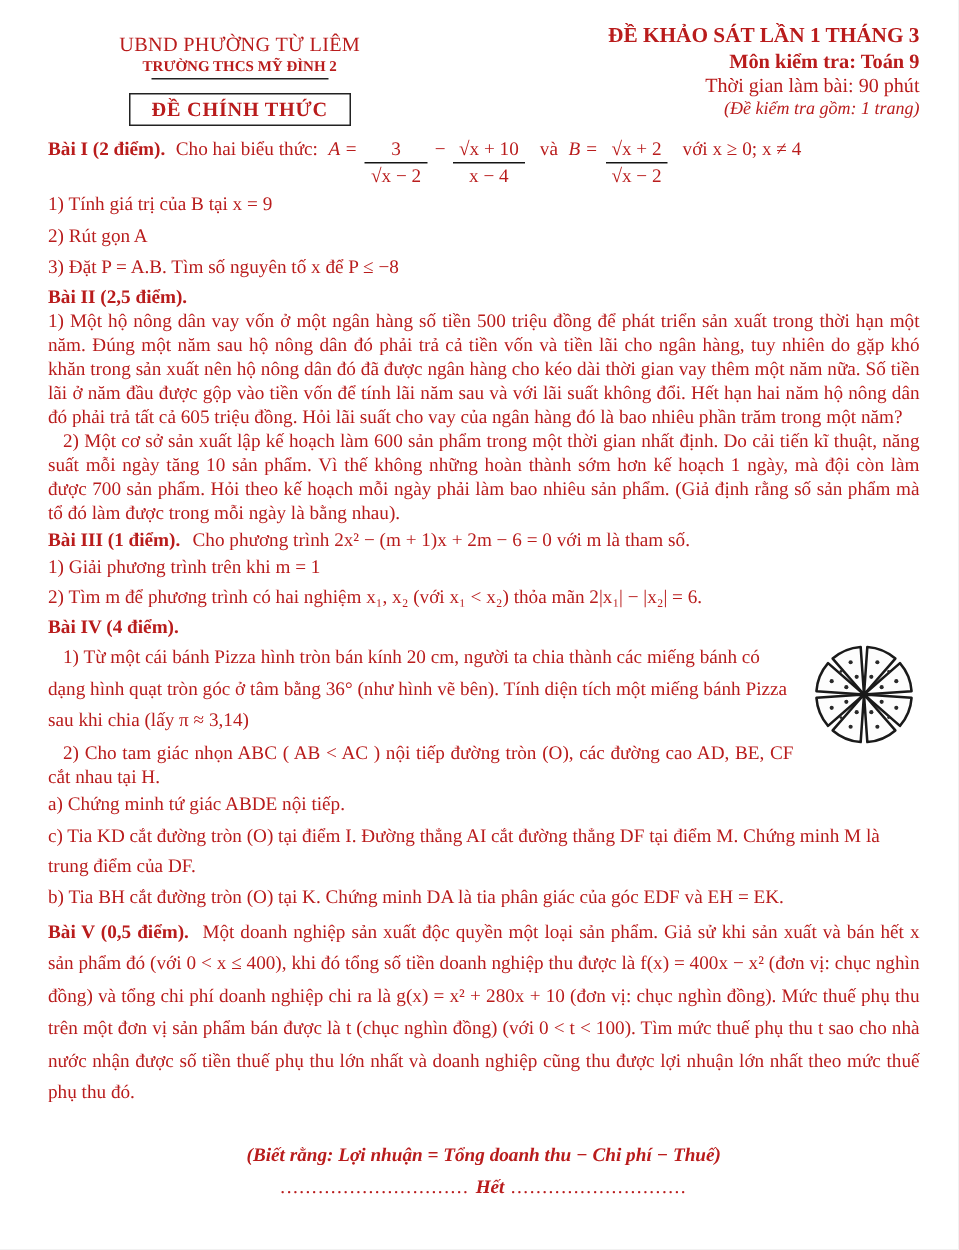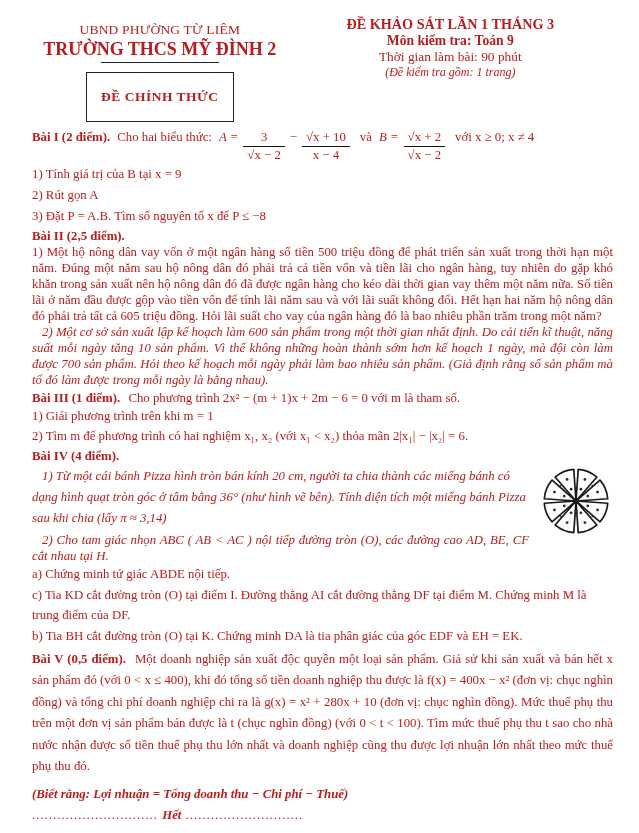--- a/index.html
+++ b/index.html
@@ -11,53 +11,53 @@
     font-family:"Liberation Serif", serif;
     color:#b91c1c;
     box-sizing:border-box;
     padding:16px 26px 0 32px;
     overflow:hidden;
     font-size:12.8px;
   }
   
   .header { display:flex; align-items:flex-start; }
   .header-left { flex:0 0 44%; text-align:center; padding-top:6px; }
-  .header-right { flex:1; text-align:center; }
+  .header-right { flex:1; text-align:right; }
   .org-line { font-size:13.5px; letter-spacing:0.2px; }
-  .school-line { font-weight:bold; font-size:18px; margin-top:1px; }
+  .school-line { font-weight:bold; font-size:10px; margin-top:1px; }
   .school-underline { width:118px; border-top:1.6px solid #222; margin:2px auto 0; height:0; }
   .official-box {
     display:inline-block; border:1.6px solid #222;
     font-weight:bold; font-size:13.5px;
-    padding:16px 14px; margin-top:9px; letter-spacing:0.5px;
+    padding:2px 14px; margin-top:9px; letter-spacing:0.5px;
   }
   .exam-title { font-weight:bold; font-size:14.2px; }
   .exam-year  { font-weight:bold; font-size:14.2px; }
   .exam-subject { font-weight:bold; font-size:13.6px; }
   .exam-duration { font-size:13.4px; }
   .exam-pages { font-style:italic; font-size:12px; }
   
   .content { margin-top:8px; }
   .sec-title { font-weight:bold; }
   .dense { text-align:justify; line-height:1.26; }
   .q { line-height:1.62; }
   .math-line { display:flex; align-items:flex-start; flex-wrap:wrap; gap:2px; line-height:1.2; margin:2px 0 2px 0; }
   .frac { display:inline-block; vertical-align:middle; text-align:center; margin:0 3px; }
   .frac .num { display:block; border-bottom:1px solid #141414; padding:0 4px 1px; line-height:1.15; }
   .frac .den { display:block; padding:1px 4px 0; line-height:1.15; }
   .mvar { font-style:italic; }
   .sp { margin-left:5px; margin-right:5px; }
   .bai4-part1 { line-height:1.66; margin-top:2px; }
   .pizza { float:right; margin:0 2px 2px 12px; }
   .bai5-text { text-align:justify; line-height:1.68; }
-  .footer { margin-top:6px; }
+  .footer { text-align:center; margin-top:20px; }
   .footer-note { font-weight:bold; font-style:italic; line-height:1.6; }
   .het-line { margin-top:4px; letter-spacing:1px; }
   .het-word { font-weight:bold; font-style:italic; letter-spacing:0; }
-  .indent1 { text-indent:10px;font-style:italic; }
+  .indent1 { text-indent:10px; }
   p { margin:0; }
   .mt2 { margin-top:2px; }
 </style>
 </head>
 <body>
 
 <div class="page">
 
   <div class="header">
     <div class="header-left">

